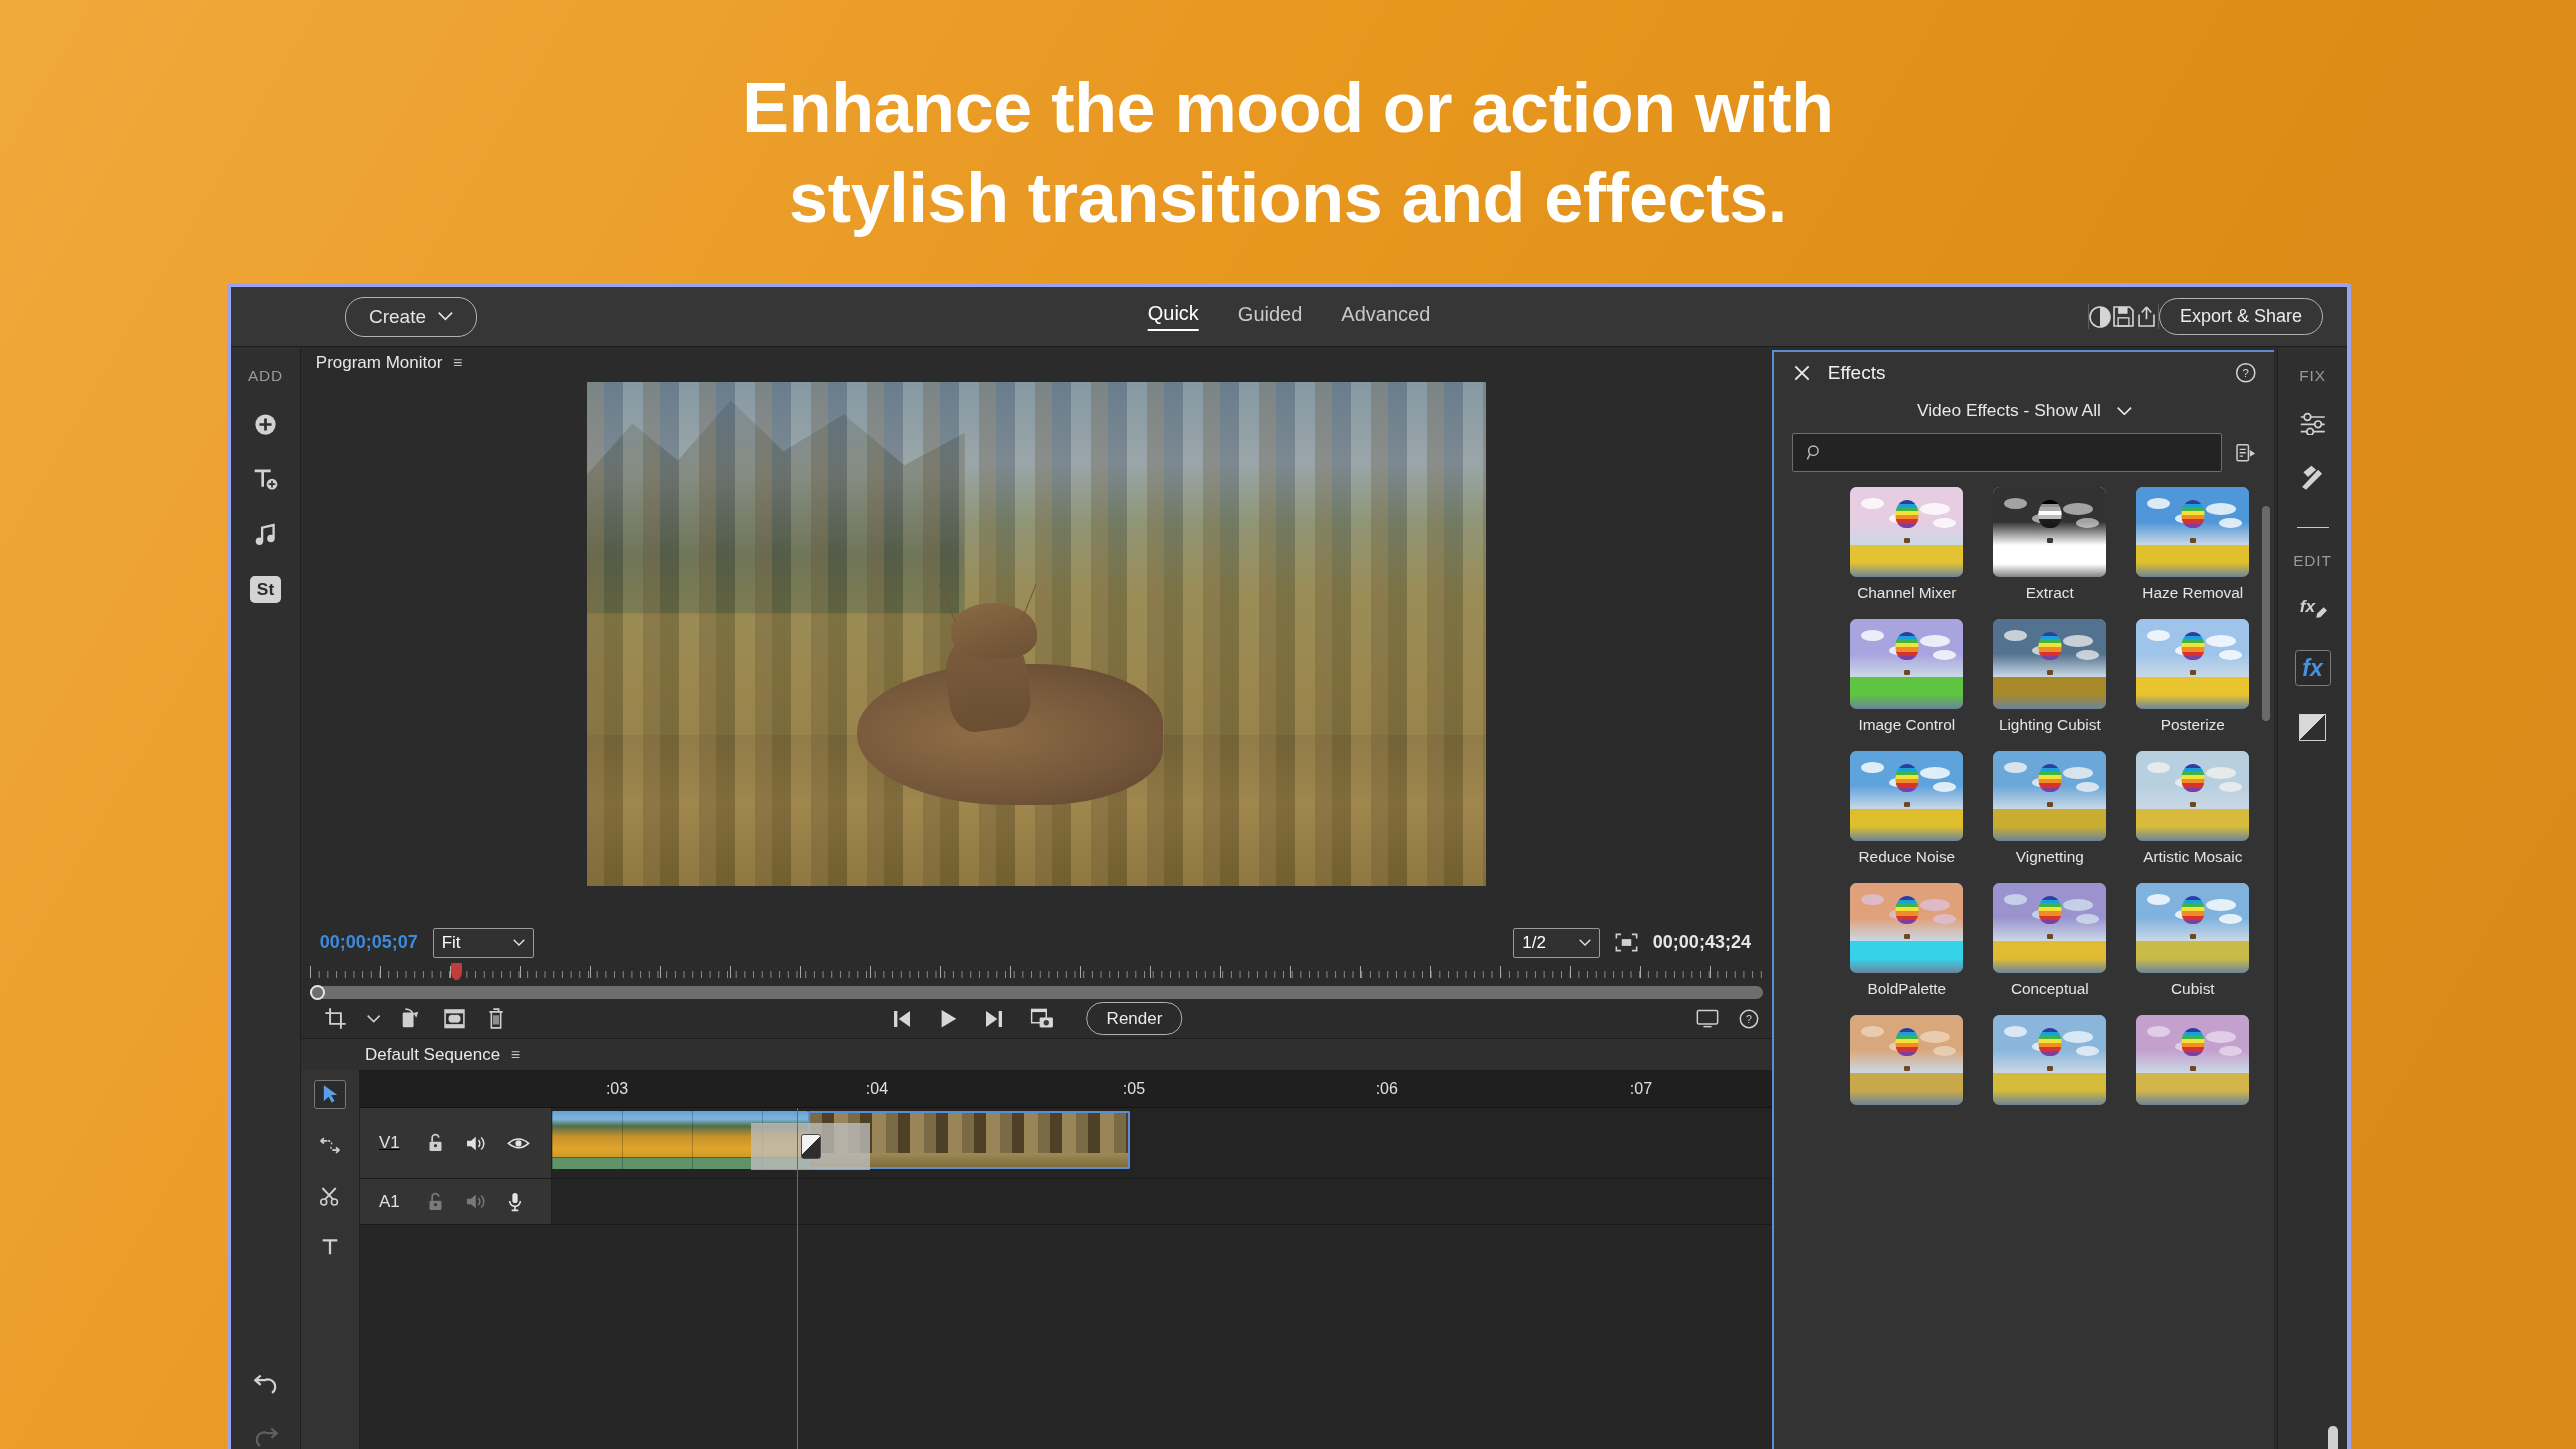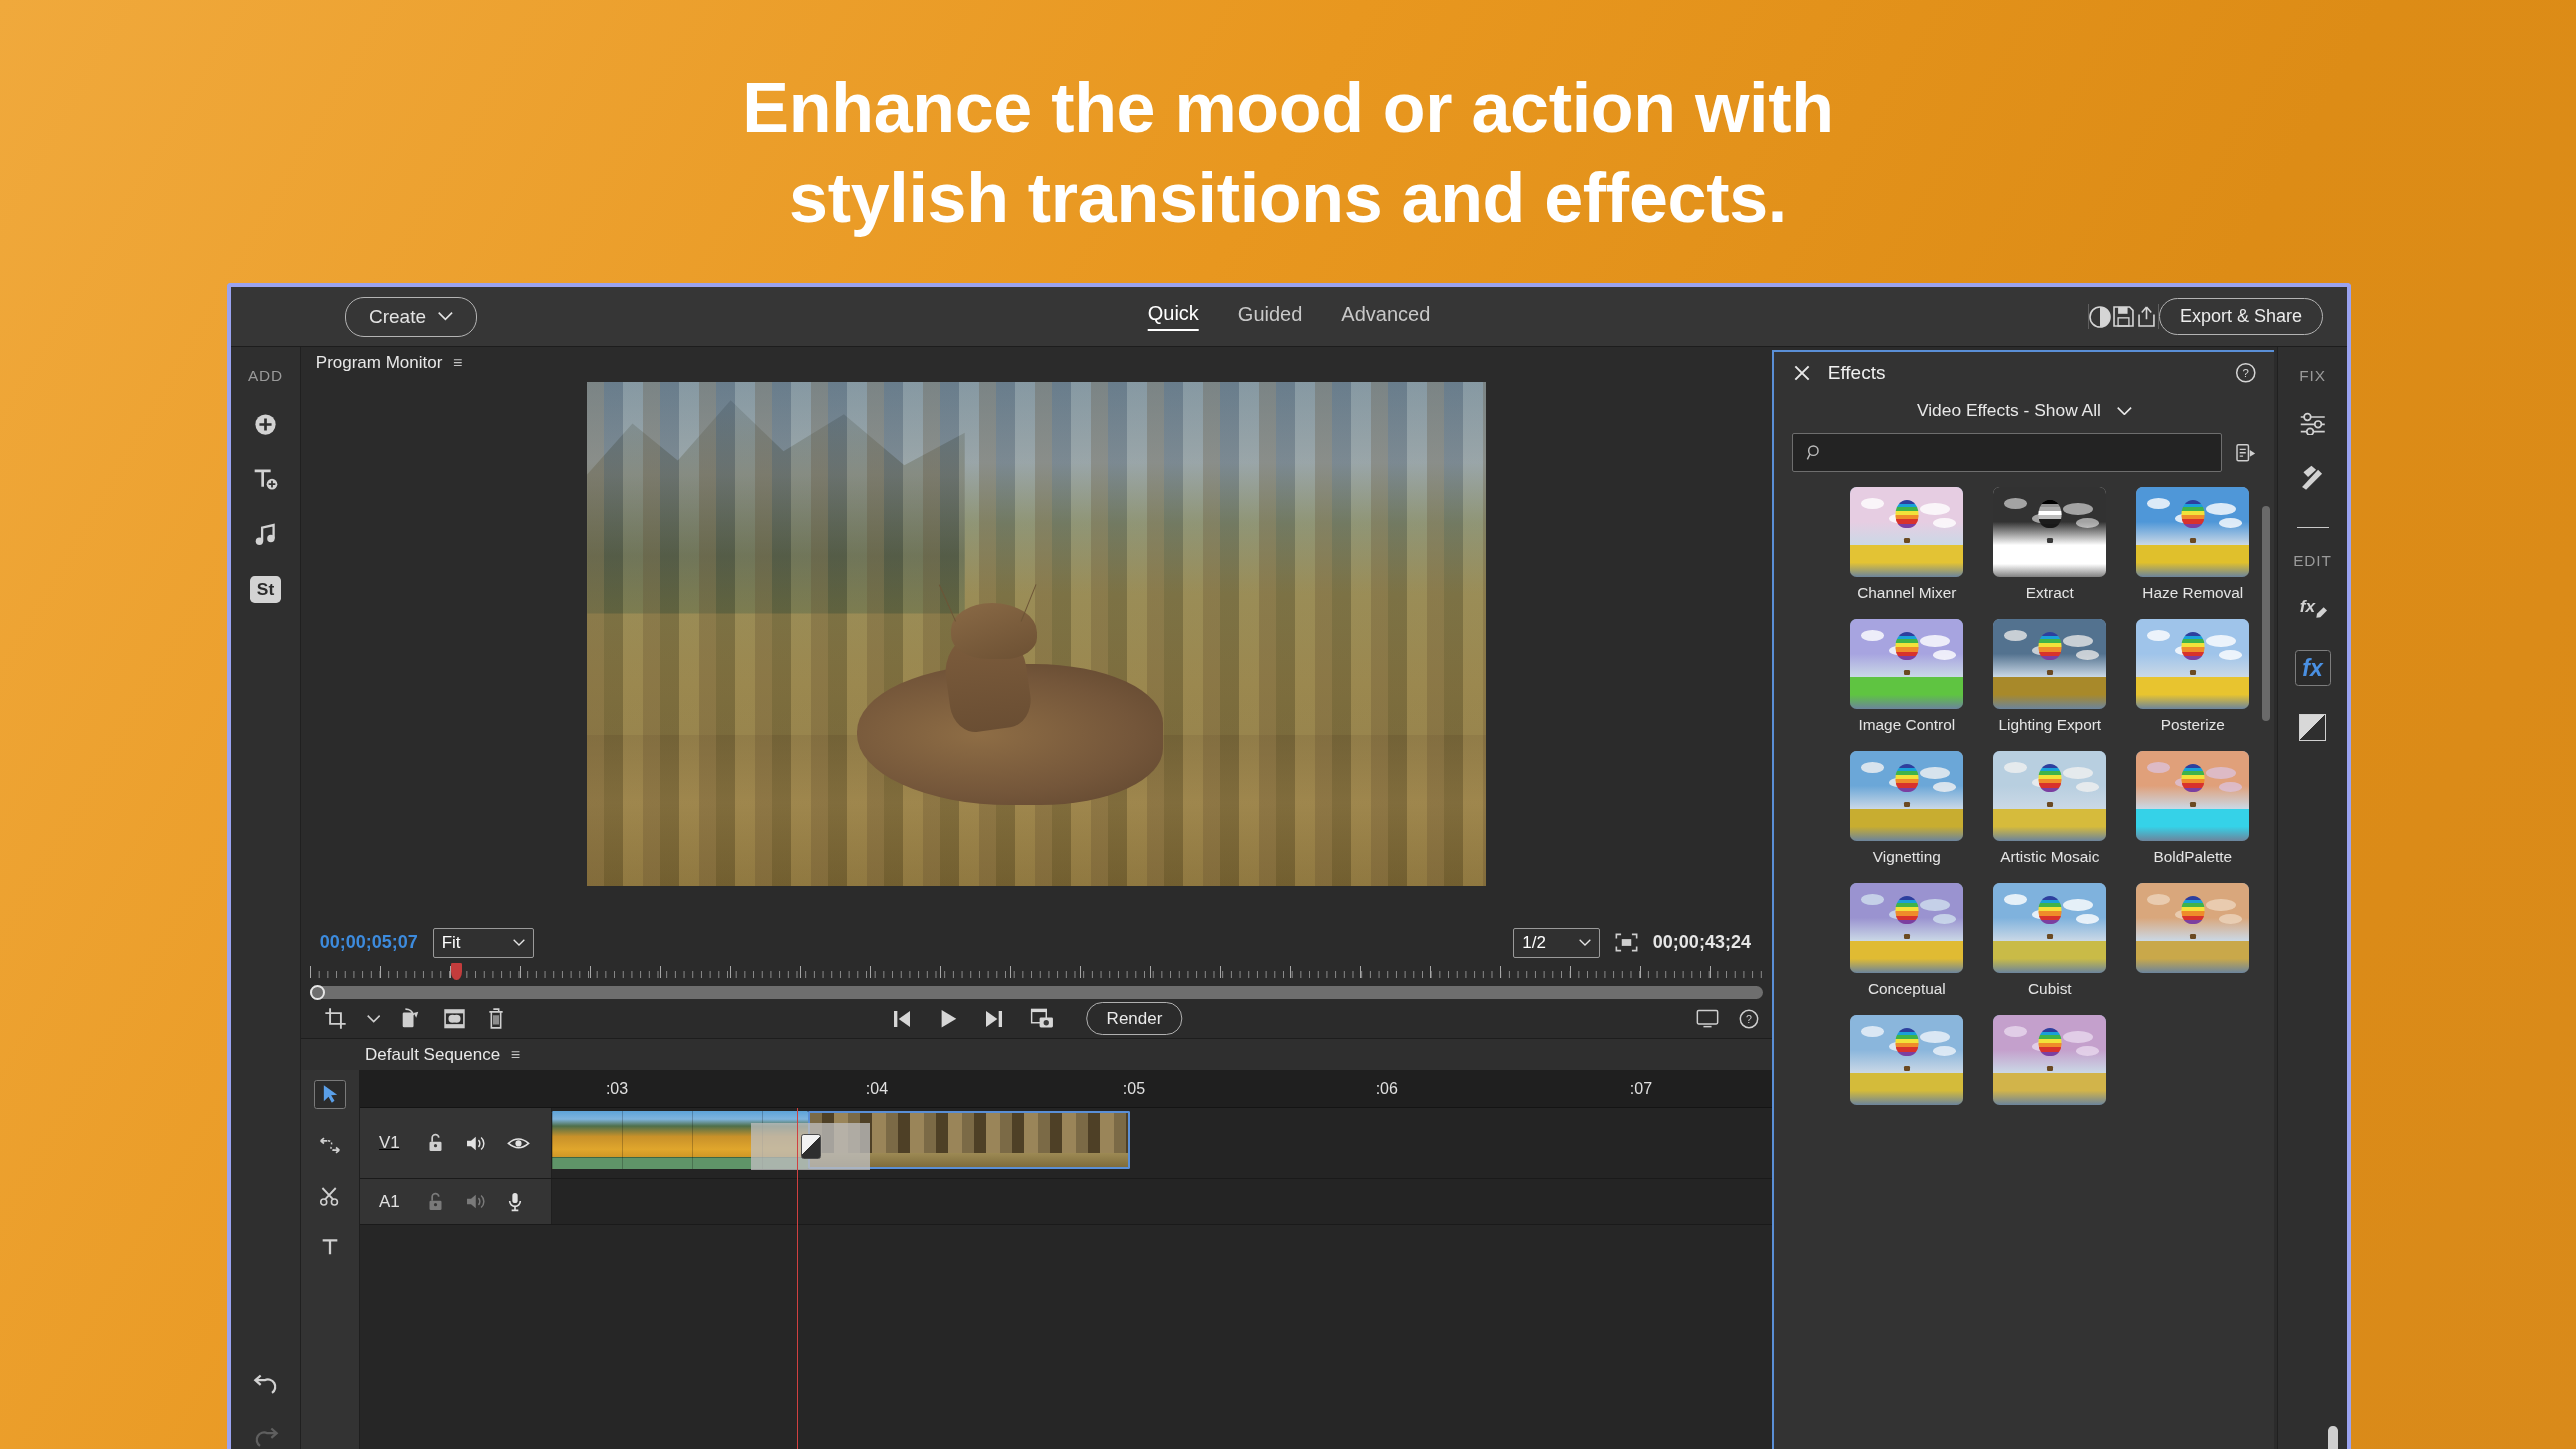--- a/index.html
+++ b/index.html
@@ -832,34 +832,47 @@
             <div class="fx-thumb">
               <div class="fx-sky" style="background: linear-gradient(rgb(83, 114, 143) 0%, rgb(83, 114, 143) 60%, rgba(255, 255, 255, 0.55) 100%);"></div>
               <div class="fx-cloud" style="left: 10.7px; top: 10.7px; width: 23px; height: 10.7px; background: rgb(230, 230, 230); opacity: 0.8;"></div>
               <div class="fx-cloud" style="left: 70px; top: 16px; width: 29.5px; height: 12px; background: rgb(230, 230, 230); opacity: 0.8;"></div>
               <div class="fx-cloud" style="left: 39px; top: 27px; width: 20px; height: 8.7px; background: rgb(230, 230, 230); opacity: 0.8;"></div>
               <div class="fx-cloud" style="left: 83px; top: 31px; width: 23px; height: 9.4px; background: rgb(230, 230, 230); opacity: 0.8;"></div>
               <div class="fx-field" style="background: linear-gradient(rgb(168, 137, 42) 0%, rgb(168, 137, 42) 55%, rgba(0, 0, 0, 0.22) 100%);"></div>
               <div class="fx-balloon"></div>
               <div class="fx-basket"></div>
             </div>
-            <div class="fx-label">Lighting Export</div>
+            <div class="fx-label">Lighting Cubist</div>
           </div>
           <div class="fx-item">
             <div class="fx-thumb">
               <div class="fx-sky" style="background: linear-gradient(rgb(159, 196, 234) 0%, rgb(159, 196, 234) 60%, rgba(255, 255, 255, 0.55) 100%);"></div>
               <div class="fx-cloud" style="left: 10.7px; top: 10.7px; width: 23px; height: 10.7px; background: rgb(255, 255, 255); opacity: 0.8;"></div>
               <div class="fx-cloud" style="left: 70px; top: 16px; width: 29.5px; height: 12px; background: rgb(255, 255, 255); opacity: 0.8;"></div>
               <div class="fx-cloud" style="left: 39px; top: 27px; width: 20px; height: 8.7px; background: rgb(255, 255, 255); opacity: 0.8;"></div>
               <div class="fx-cloud" style="left: 83px; top: 31px; width: 23px; height: 9.4px; background: rgb(255, 255, 255); opacity: 0.8;"></div>
               <div class="fx-field" style="background: linear-gradient(rgb(232, 196, 47) 0%, rgb(232, 196, 47) 55%, rgba(0, 0, 0, 0.22) 100%);"></div>
               <div class="fx-balloon"></div>
               <div class="fx-basket"></div>
             </div>
             <div class="fx-label">Posterize</div>
+          </div>
+          <div class="fx-item">
+            <div class="fx-thumb">
+              <div class="fx-sky" style="background: linear-gradient(rgb(95, 163, 221) 0%, rgb(95, 163, 221) 60%, rgba(255, 255, 255, 0.55) 100%);"></div>
+              <div class="fx-cloud" style="left: 10.7px; top: 10.7px; width: 23px; height: 10.7px; background: rgb(255, 255, 255); opacity: 0.8;"></div>
+              <div class="fx-cloud" style="left: 70px; top: 16px; width: 29.5px; height: 12px; background: rgb(255, 255, 255); opacity: 0.8;"></div>
+              <div class="fx-cloud" style="left: 39px; top: 27px; width: 20px; height: 8.7px; background: rgb(255, 255, 255); opacity: 0.8;"></div>
+              <div class="fx-cloud" style="left: 83px; top: 31px; width: 23px; height: 9.4px; background: rgb(255, 255, 255); opacity: 0.8;"></div>
+              <div class="fx-field" style="background: linear-gradient(rgb(221, 190, 45) 0%, rgb(221, 190, 45) 55%, rgba(0, 0, 0, 0.22) 100%);"></div>
+              <div class="fx-balloon"></div>
+              <div class="fx-basket"></div>
+            </div>
+            <div class="fx-label">Reduce Noise</div>
           </div>
           <div class="fx-item">
             <div class="fx-thumb">
               <div class="fx-sky" style="background: linear-gradient(rgb(107, 167, 216) 0%, rgb(107, 167, 216) 60%, rgba(255, 255, 255, 0.55) 100%);"></div>
               <div class="fx-cloud" style="left: 10.7px; top: 10.7px; width: 23px; height: 10.7px; background: rgb(242, 242, 242); opacity: 0.8;"></div>
               <div class="fx-cloud" style="left: 70px; top: 16px; width: 29.5px; height: 12px; background: rgb(242, 242, 242); opacity: 0.8;"></div>
               <div class="fx-cloud" style="left: 39px; top: 27px; width: 20px; height: 8.7px; background: rgb(242, 242, 242); opacity: 0.8;"></div>
               <div class="fx-cloud" style="left: 83px; top: 31px; width: 23px; height: 9.4px; background: rgb(242, 242, 242); opacity: 0.8;"></div>
               <div class="fx-field" style="background: linear-gradient(rgb(200, 173, 48) 0%, rgb(200, 173, 48) 55%, rgba(0, 0, 0, 0.22) 100%);"></div>
               <div class="fx-balloon"></div>

